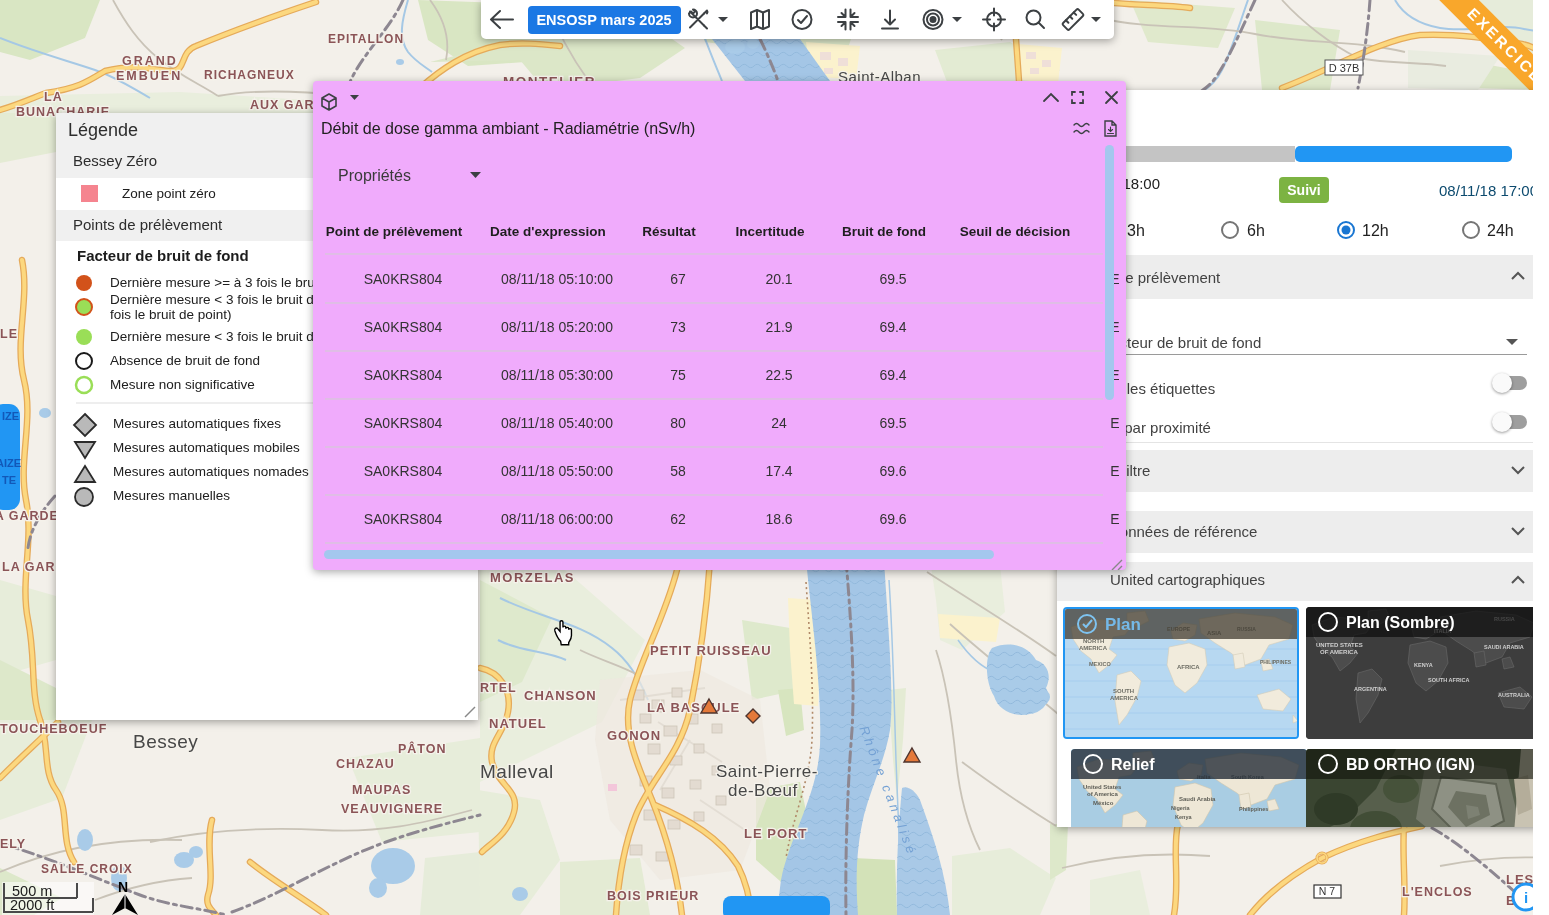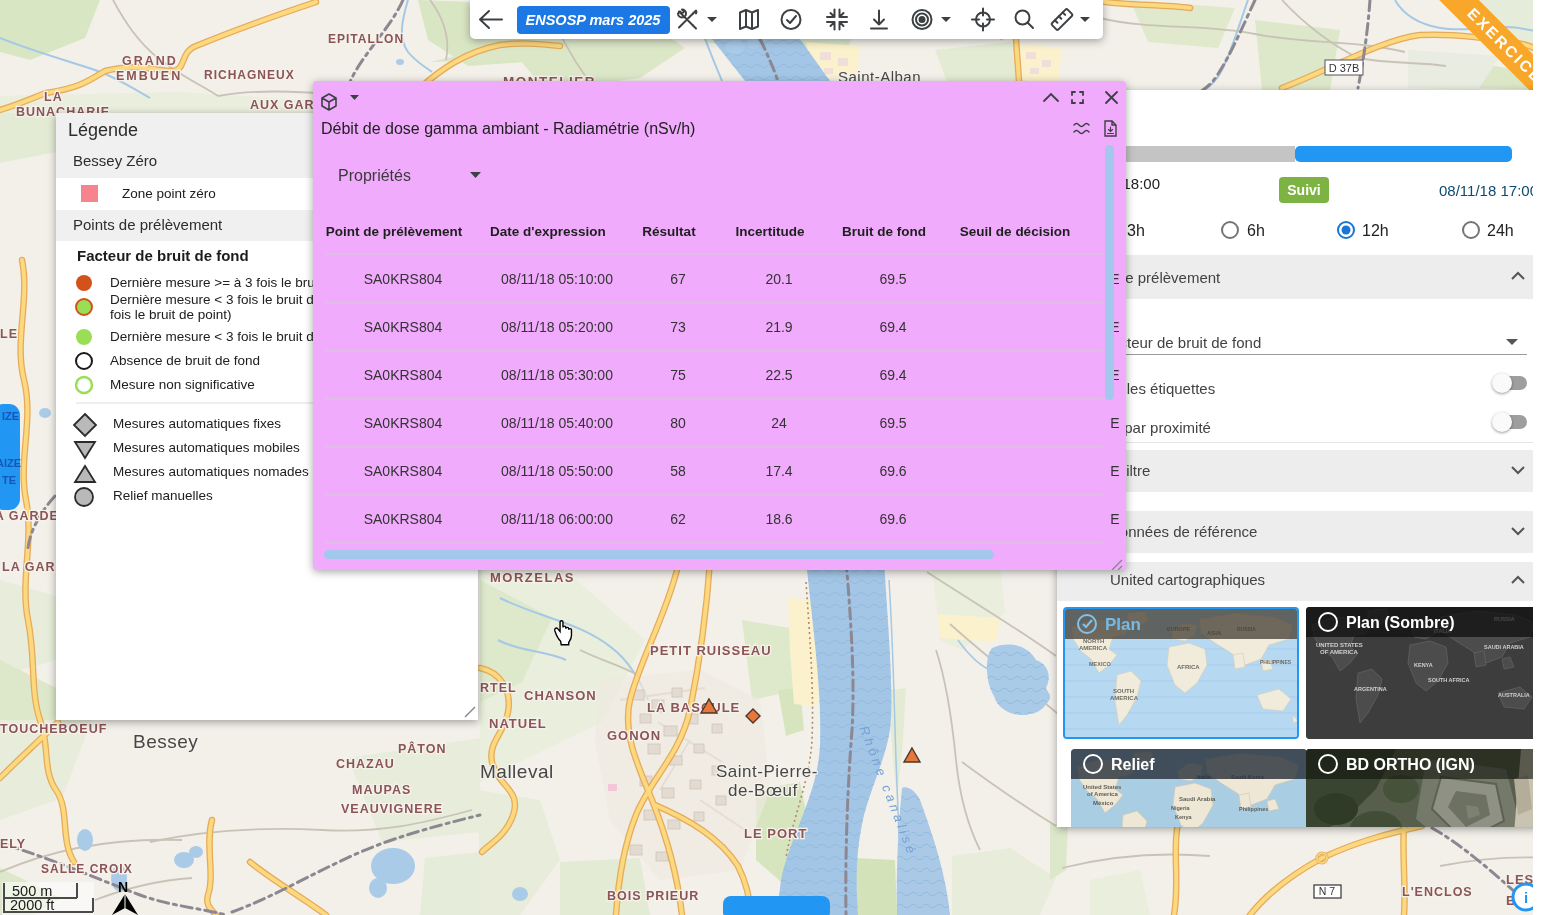--- a/index.html
+++ b/index.html
@@ -1,21 +1,21 @@
 <!DOCTYPE html>
 <html><head>
 <meta charset="utf-8">
 <style>
 * { margin:0; padding:0; box-sizing:border-box; }
 html,body { width:1549px; height:915px; overflow:hidden; font-family:"Liberation Sans", sans-serif; }
 #stage { position:relative; width:1533px; height:915px; overflow:hidden; background:#f2efe9; }
 #map { position:absolute; left:0; top:0; }
 .panel { position:absolute; background:#fff; box-shadow:0 2px 8px rgba(0,0,0,.35); }
 
-#toolbar { left:470px; top:0; width:633px; height:39px; background:#fff; border-radius:0 0 5px 5px; display:flex; align-items:center;font-style:italic; }
+#toolbar { left:481px; top:0; width:633px; height:39px; background:#fff; border-radius:0 0 5px 5px; display:flex; align-items:center; }
 
 #ribbon { position:absolute; left:1405px; top:32px; width:200px; height:28px; background:#f9a72b; transform:rotate(45deg); transform-origin:center; text-align:center; line-height:28px; color:#fff; font-size:15.5px; font-weight:bold; letter-spacing:2.5px; }
 
 #legend { left:56px; top:113px; width:422px; height:607px; background:#fff; font-size:14px; color:#222; }
 #legend .hdr { background:#f0f0f0; }
 
 #modal { left:313px; top:81px; width:813px; height:489px; background:#f0abfc; border-radius:4px; font-size:14px; color:#333; }
 
 #rpanel { left:1057px; top:90px; width:492px; height:737px; background:#fff; font-size:15px; color:#3c3c3c; }
 .abs { position:absolute; }
@@ -330,21 +330,21 @@
   </svg>
   <div class="abs" style="left:54px;top:162px;font-size:13.5px;color:#202020;white-space:nowrap;">Dernière mesure &gt;= à 3 fois le bruit de fond</div>
   <div class="abs" style="left:54px;top:179px;font-size:13.5px;color:#202020;white-space:nowrap;">Dernière mesure &lt; 3 fois le bruit de fond (&gt;= 2</div>
   <div class="abs" style="left:54px;top:194px;font-size:13.5px;color:#202020;white-space:nowrap;">fois le bruit de point)</div>
   <div class="abs" style="left:54px;top:216px;font-size:13.5px;color:#202020;white-space:nowrap;">Dernière mesure &lt; 3 fois le bruit de fond</div>
   <div class="abs" style="left:54px;top:240px;font-size:13.5px;color:#202020;white-space:nowrap;">Absence de bruit de fond</div>
   <div class="abs" style="left:54px;top:264px;font-size:13.5px;color:#202020;white-space:nowrap;">Mesure non significative</div>
   <div class="abs" style="left:57px;top:303px;font-size:13.5px;color:#202020;white-space:nowrap;">Mesures automatiques fixes</div>
   <div class="abs" style="left:57px;top:327px;font-size:13.5px;color:#202020;white-space:nowrap;">Mesures automatiques mobiles</div>
   <div class="abs" style="left:57px;top:351px;font-size:13.5px;color:#202020;white-space:nowrap;">Mesures automatiques nomades</div>
-  <div class="abs" style="left:57px;top:375px;font-size:13.5px;color:#202020;white-space:nowrap;">Relief manuelles</div>
+  <div class="abs" style="left:57px;top:375px;font-size:13.5px;color:#202020;white-space:nowrap;">Mesures manuelles</div>
   <svg class="abs" style="right:2px;bottom:2px;" width="12" height="12">
         <path d="M11,1 L1,11" stroke="#888" stroke-width="1.5"></path>
       </svg>
 </div>
 
 <div id="rpanel" class="panel" style="overflow:hidden;">
   <div class="abs" style="left:18px;top:56px;width:220px;height:16px;background:#c4c4c4;"></div>
   <div class="abs" style="left:238px;top:56px;width:217px;height:16px;background:#2196f3;border-radius:5px;"></div>
   <div class="abs" style="left:0px;top:85px;width:103px;text-align:right;font-size:15px;color:#212121;">08/10/18 18:00</div>
   <div class="abs" style="left:222px;top:87px;width:50px;height:26px;background:#7cb342;border-radius:4px;color:#fff;font-size:14px;font-weight:bold;text-align:center;line-height:26px;">Suivi</div>

